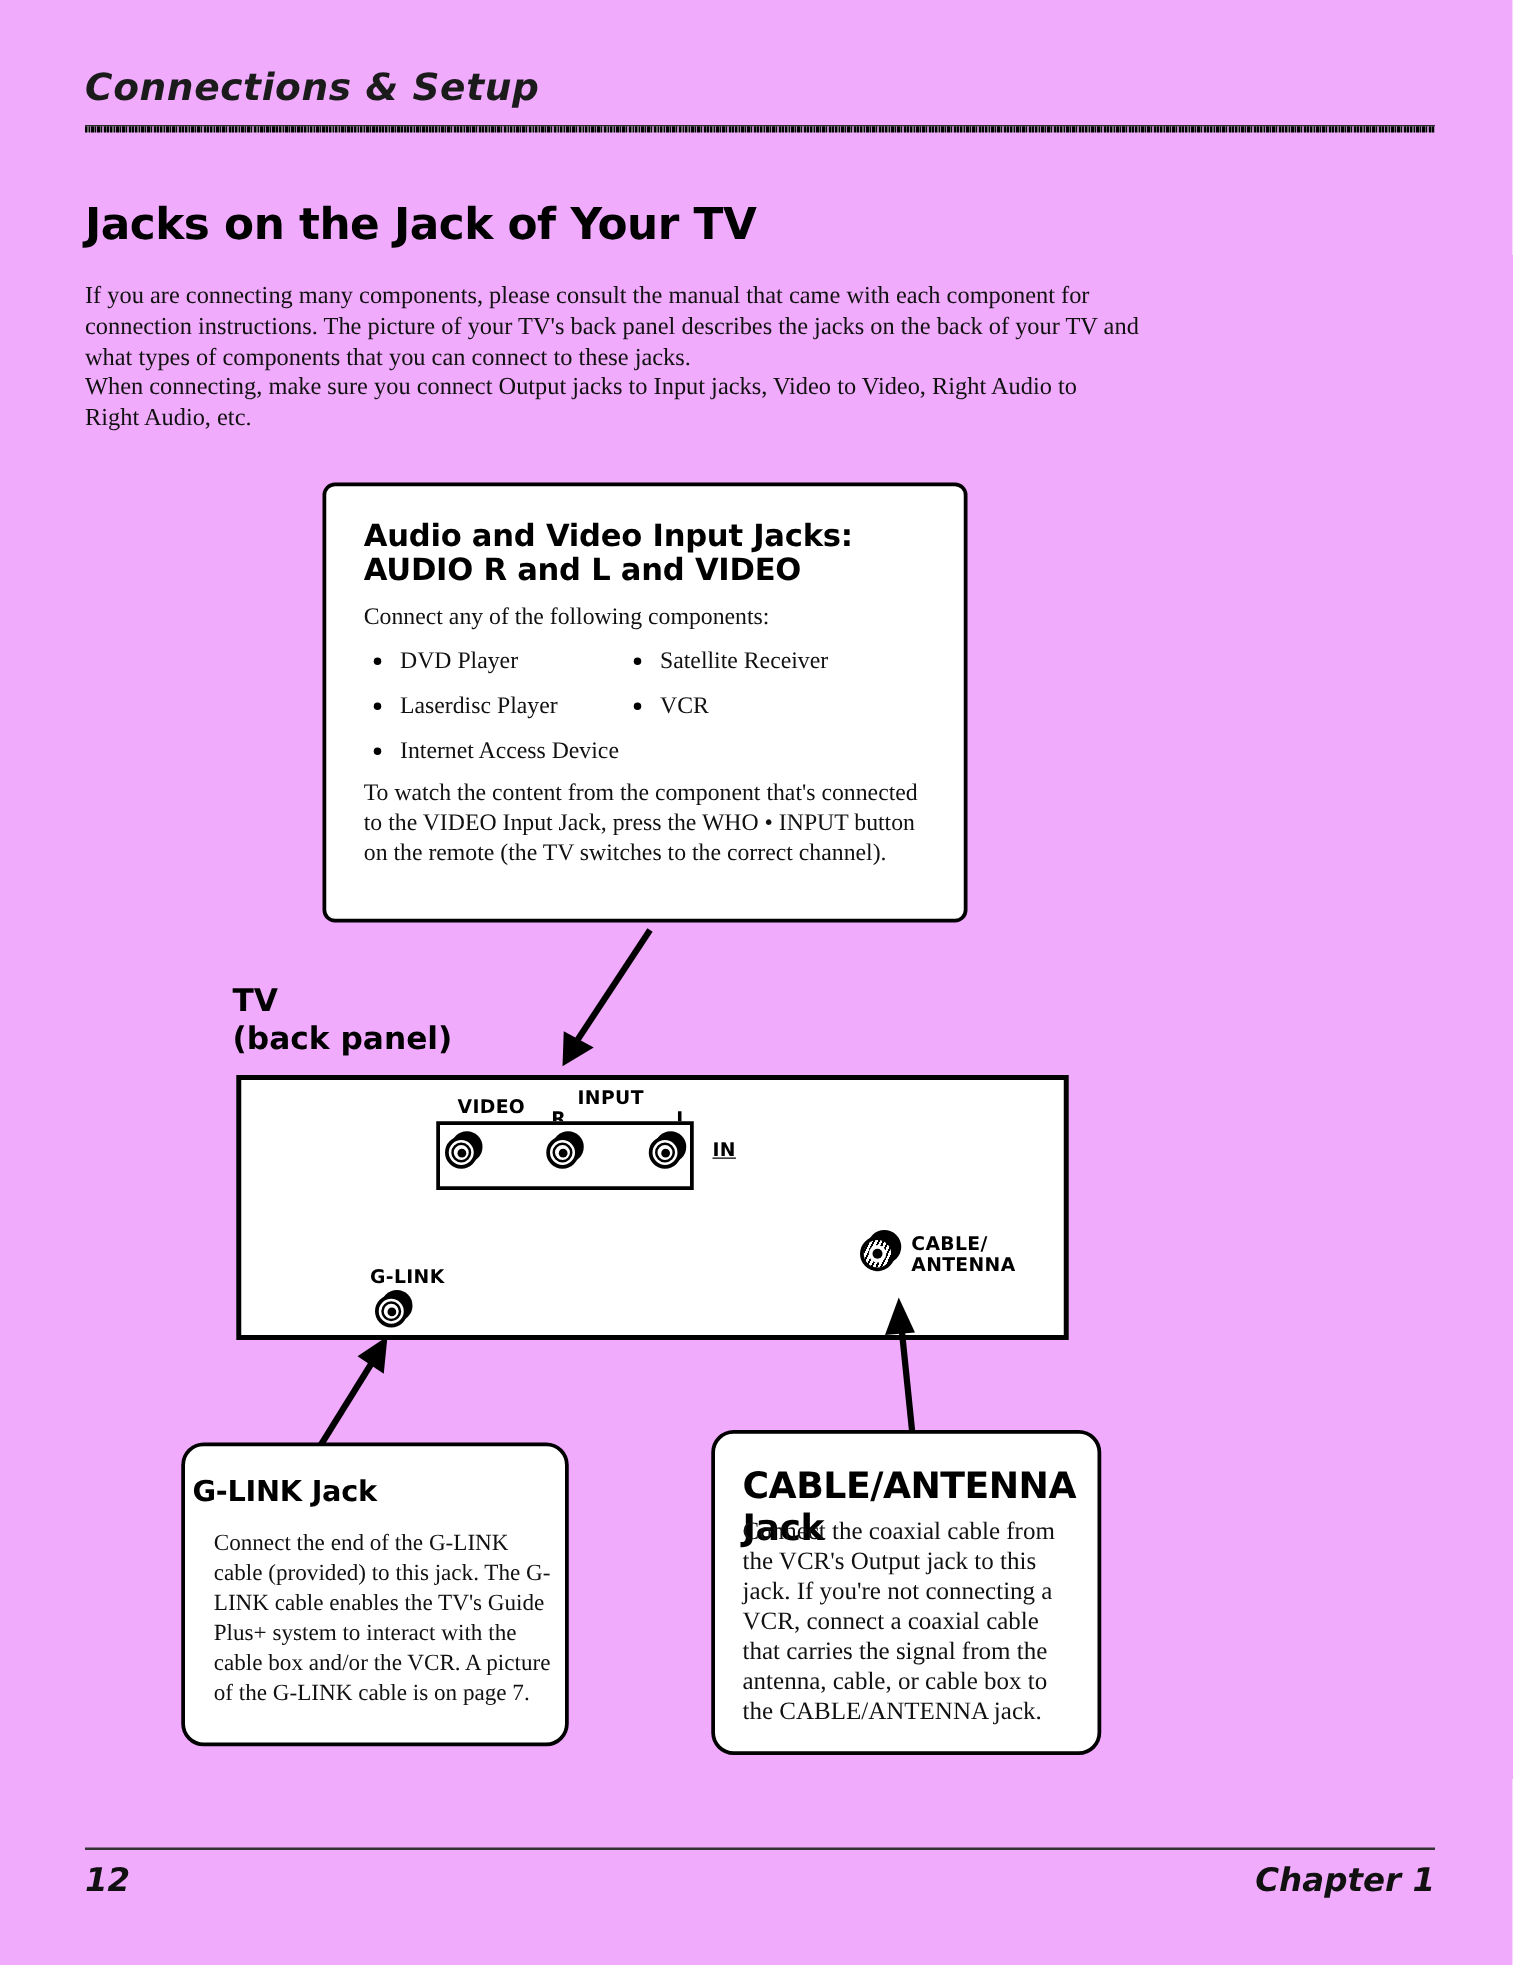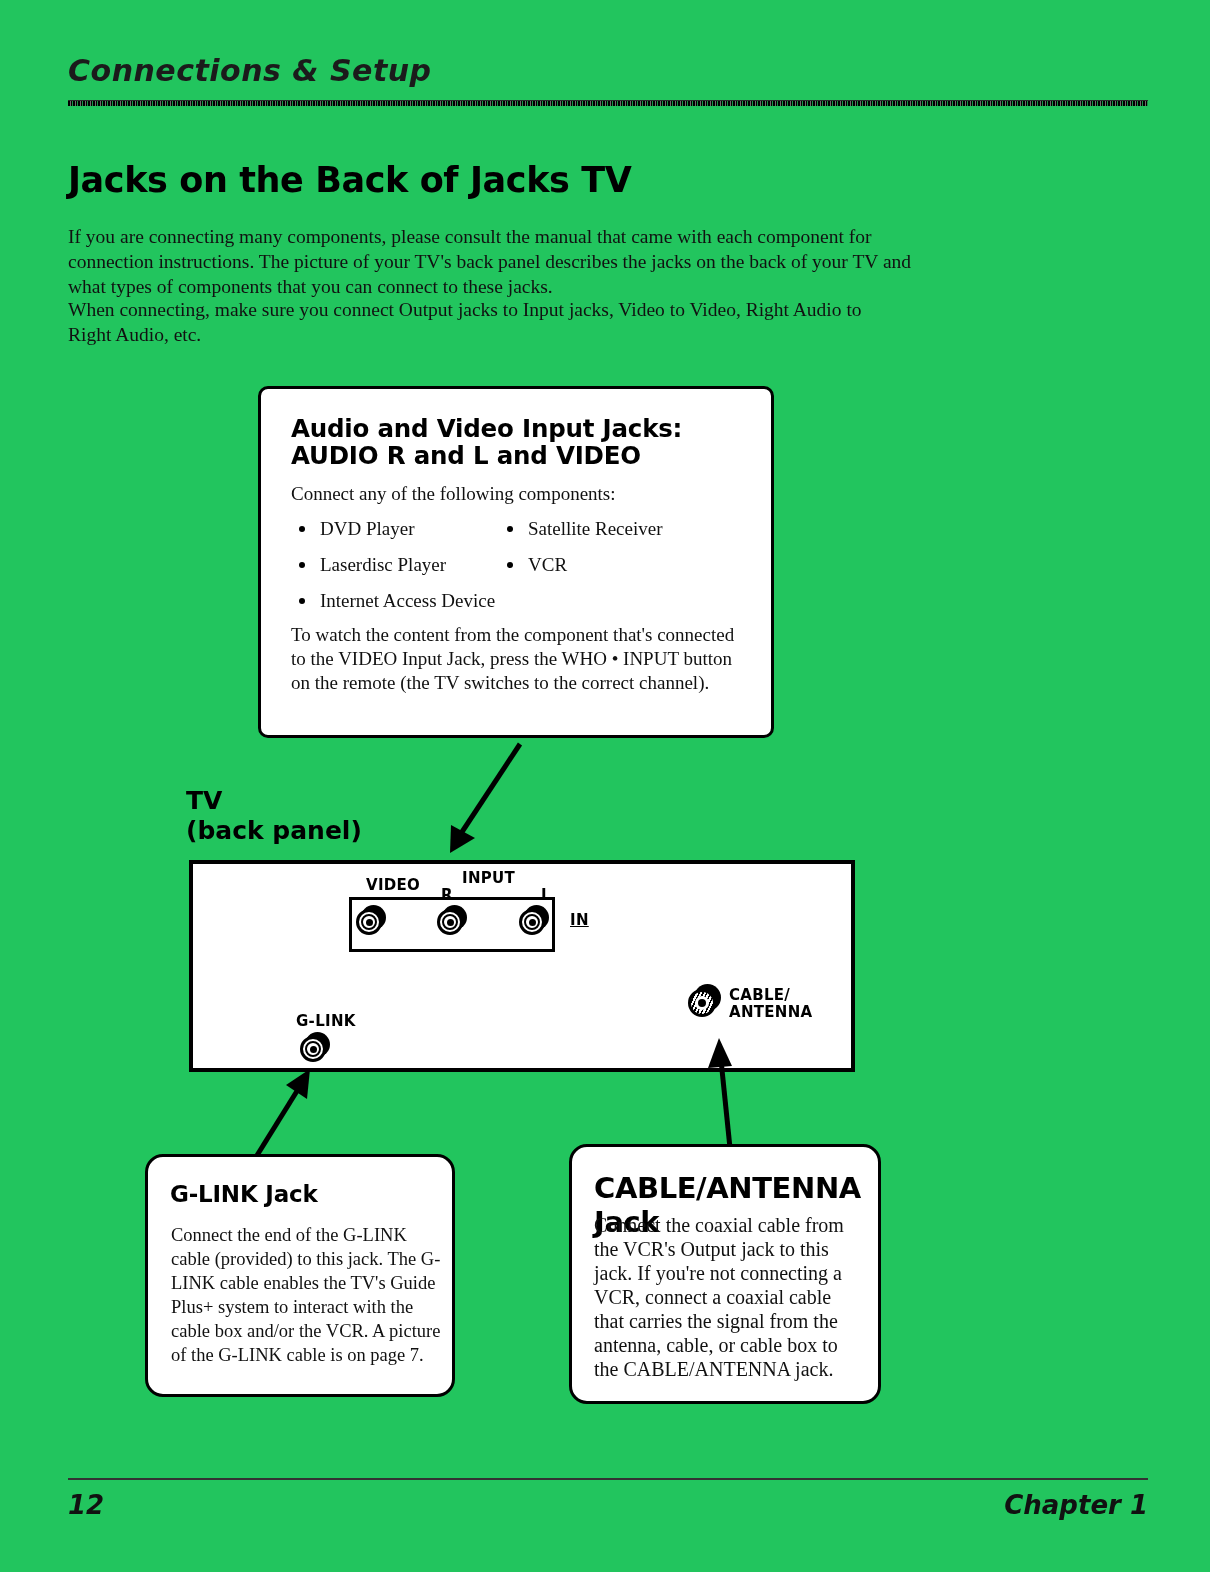--- a/index.html
+++ b/index.html
@@ -10,21 +10,21 @@
   }
   body {
     font-family: "Liberation Serif", serif;
     color: #000000;
   }
   #page {
     position: relative;
     width: 1210px;
     height: 1572px;
     margin: 0 auto;
-    background: #22c55e;
+    background: #f0abfc;
     overflow: hidden;
   }
 
   
   .running-header {
     position: absolute;
     left: 68px;
     top: 55px;
     width: 1080px;
   }
@@ -154,21 +154,21 @@
 
   
   #callout-glink {
     left: 145px;
     top: 1154px;
     width: 310px;
     height: 243px;
   }
   #callout-glink .callout-title {
     position: absolute;
-    left: 22px;
+    left: 6px;
     top: 24px;
     font-size: 23px;
     letter-spacing: -0.2px;
   }
   #callout-glink .callout-body {
     position: absolute;
     left: 23px;
     top: 66px;
     width: 270px;
     font-size: 18.5px;
@@ -382,21 +382,21 @@
 </head>
 <body>
 
 <div id="page">
 
   <div class="running-header">
     <div class="running-header-title">Connections &amp; Setup</div>
   </div>
   <div class="header-rule"></div>
 
-  <div class="page-title">Jacks on the Back of Jacks TV</div>
+  <div class="page-title">Jacks on the Jack of Your TV</div>
 
   <div class="intro p1">If you are connecting many components, please consult the manual that came with each component for connection instructions. The picture of your TV's back panel describes the jacks on the back of your TV and what types of components that you can connect to these jacks.</div>
 
   <div class="intro p2">When connecting, make sure you connect Output jacks to Input jacks, Video to Video, Right Audio to Right Audio, etc.</div>
 
   <div class="callout" id="callout-av">
     <div class="callout-title">Audio and Video Input Jacks:
 AUDIO R and L and VIDEO</div>
 
     <div class="callout-body lead">Connect any of the following components:</div>

